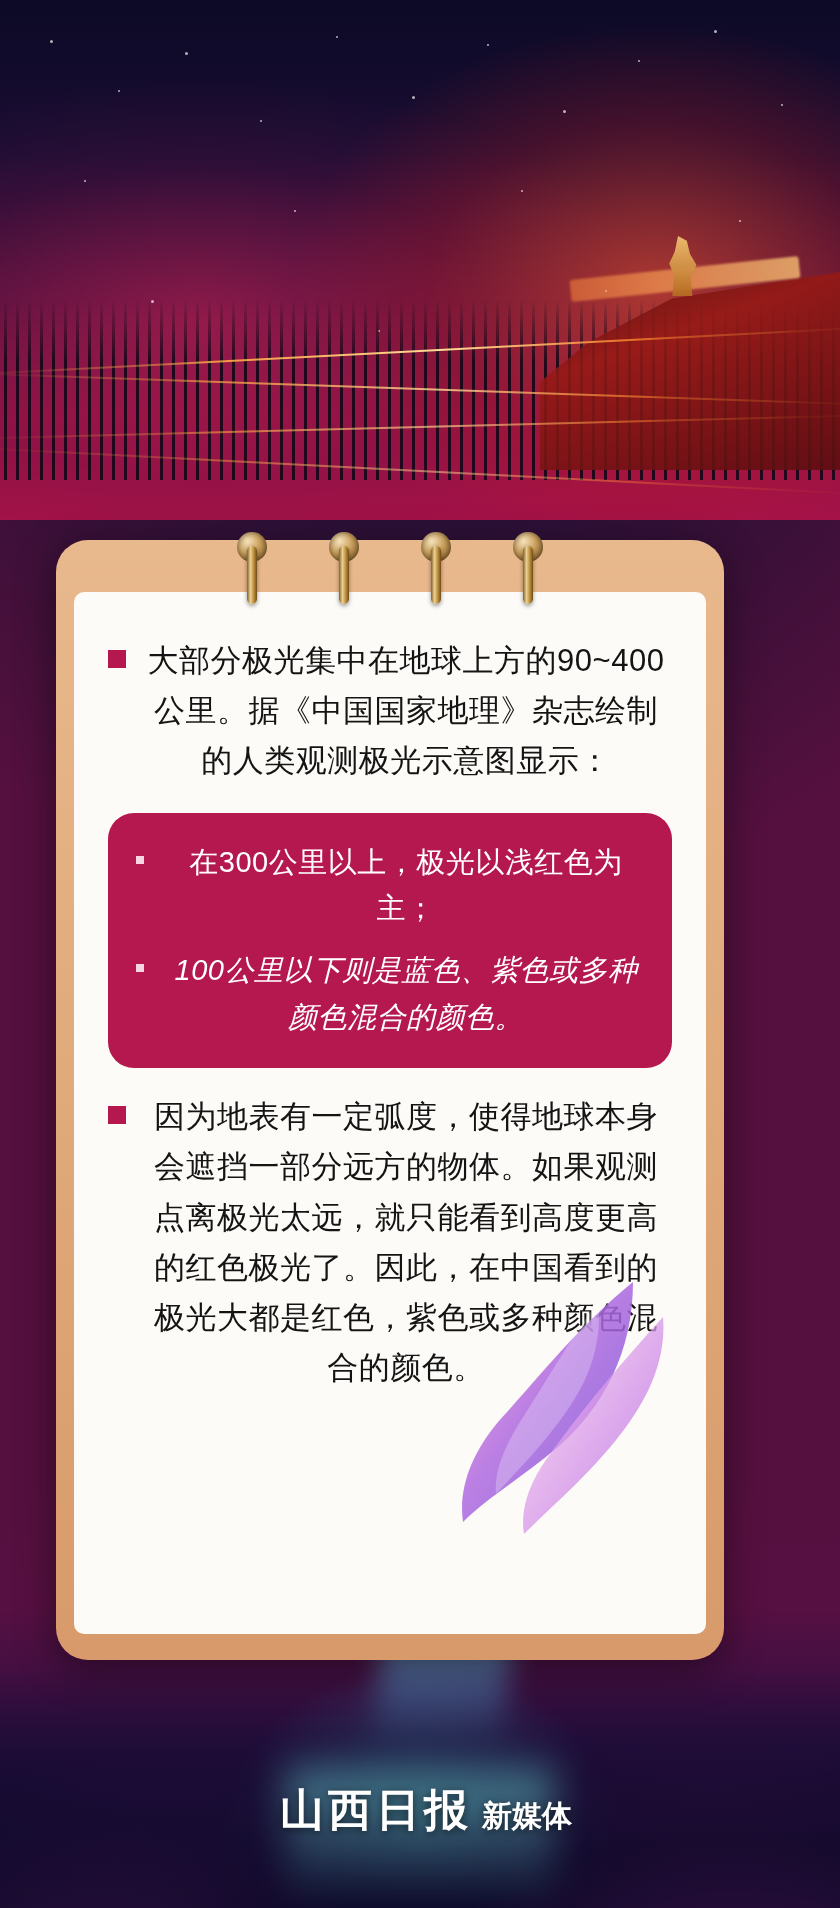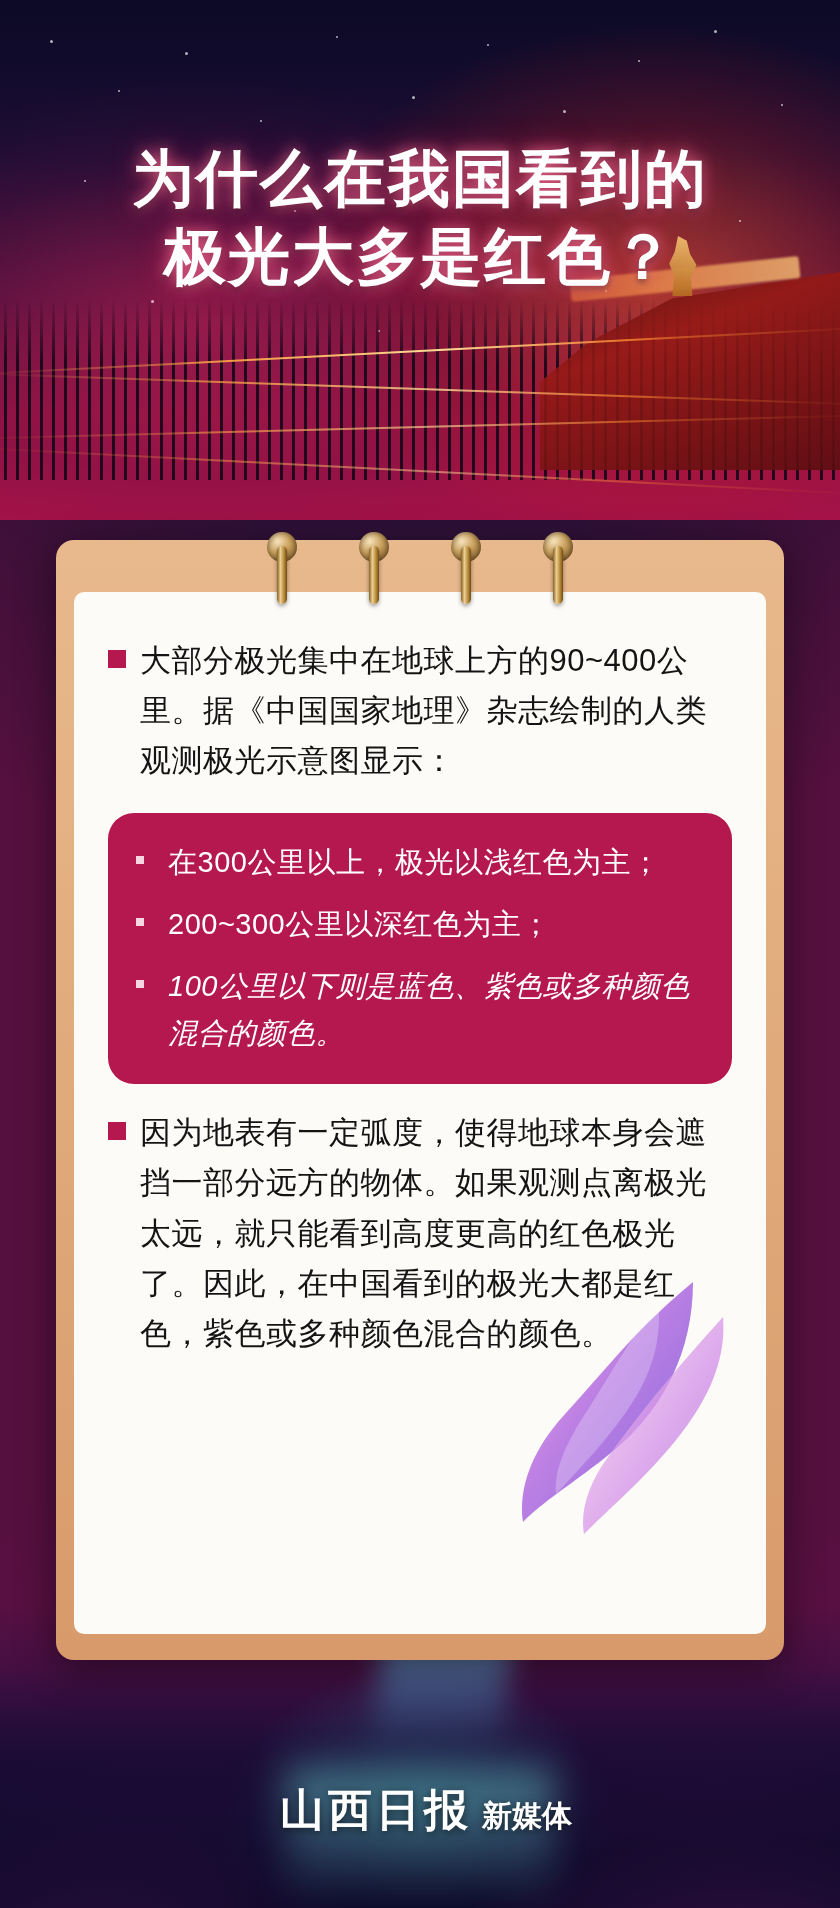--- a/index.html
+++ b/index.html
@@ -165,26 +165,27 @@
       0 0 14px rgba(255,120,160,.8),
       0 0 30px rgba(220,40,90,.7),
       0 3px 6px rgba(0,0,0,.55);
   }
 
   
   .note {
     position: absolute;
     left: 56px;
     top: 540px;
-    width: 728px;
+    width: 668px;
     height: 1120px;
     background: linear-gradient(180deg, #e8b98d 0%, #dfa878 55%, #d89a6b 100%);
-    border-radius: 18px;
+    border-radius: 32px;
     box-shadow: 0 10px 40px rgba(0,0,0,.45);
     z-index: 6;
+    text-align: center;
   }
   .note-inner {
     position: absolute;
     left: 18px;
     top: 52px;
     right: 18px;
     bottom: 26px;
     background: #fdfbf7;
     border-radius: 10px;
     overflow: hidden;
@@ -356,24 +357,20 @@
     <div class="stream" style="top:58px; transform: rotate(2deg); opacity:.8;"></div>
     <div class="stream" style="top:96px; transform: rotate(-1.5deg); opacity:.65;"></div>
     <div class="stream" style="top:140px; transform: rotate(3deg); opacity:.5;"></div>
   </div>
 
   <div class="aurora-bottom"></div>
   <div class="aurora-curtain"></div>
   <div class="hills"></div>
   <div class="water-glow"></div>
 
-  <div class="title-wrap">
-    <div class="title-line">为什么在我国看到的</div>
-    <div class="title-line">极光大多是红色？</div>
-  </div>
 
   <div class="note">
 
     <div class="rings">
       <div class="ring"></div>
       <div class="ring"></div>
       <div class="ring"></div>
       <div class="ring"></div>
     </div>
 
@@ -382,24 +379,20 @@
 
         <div class="bullet-block">
           <div class="sq-bullet"></div>
           <div class="bullet-text">大部分极光集中在地球上方的90~400公里。据《中国国家地理》杂志绘制的人类观测极光示意图显示：</div>
         </div>
 
         <div class="pink-card">
           <div class="pink-item">
             <div class="dot-bullet"></div>
             <div class="pink-text">在300公里以上，极光以浅红色为主；</div>
-          </div>
-          <div class="pink-item">
-            <div class="dot-bullet"></div>
-            <div class="pink-text">200~300公里以深红色为主；</div>
           </div>
           <div class="pink-item">
             <div class="dot-bullet"></div>
             <div class="pink-text">100公里以下则是蓝色、紫色或多种颜色混合的颜色。</div>
           </div>
         </div>
 
         <div class="bullet-block">
           <div class="sq-bullet"></div>
           <div class="bullet-text">因为地表有一定弧度，使得地球本身会遮挡一部分远方的物体。如果观测点离极光太远，就只能看到高度更高的红色极光了。因此，在中国看到的极光大都是红色，紫色或多种颜色混合的颜色。</div>

